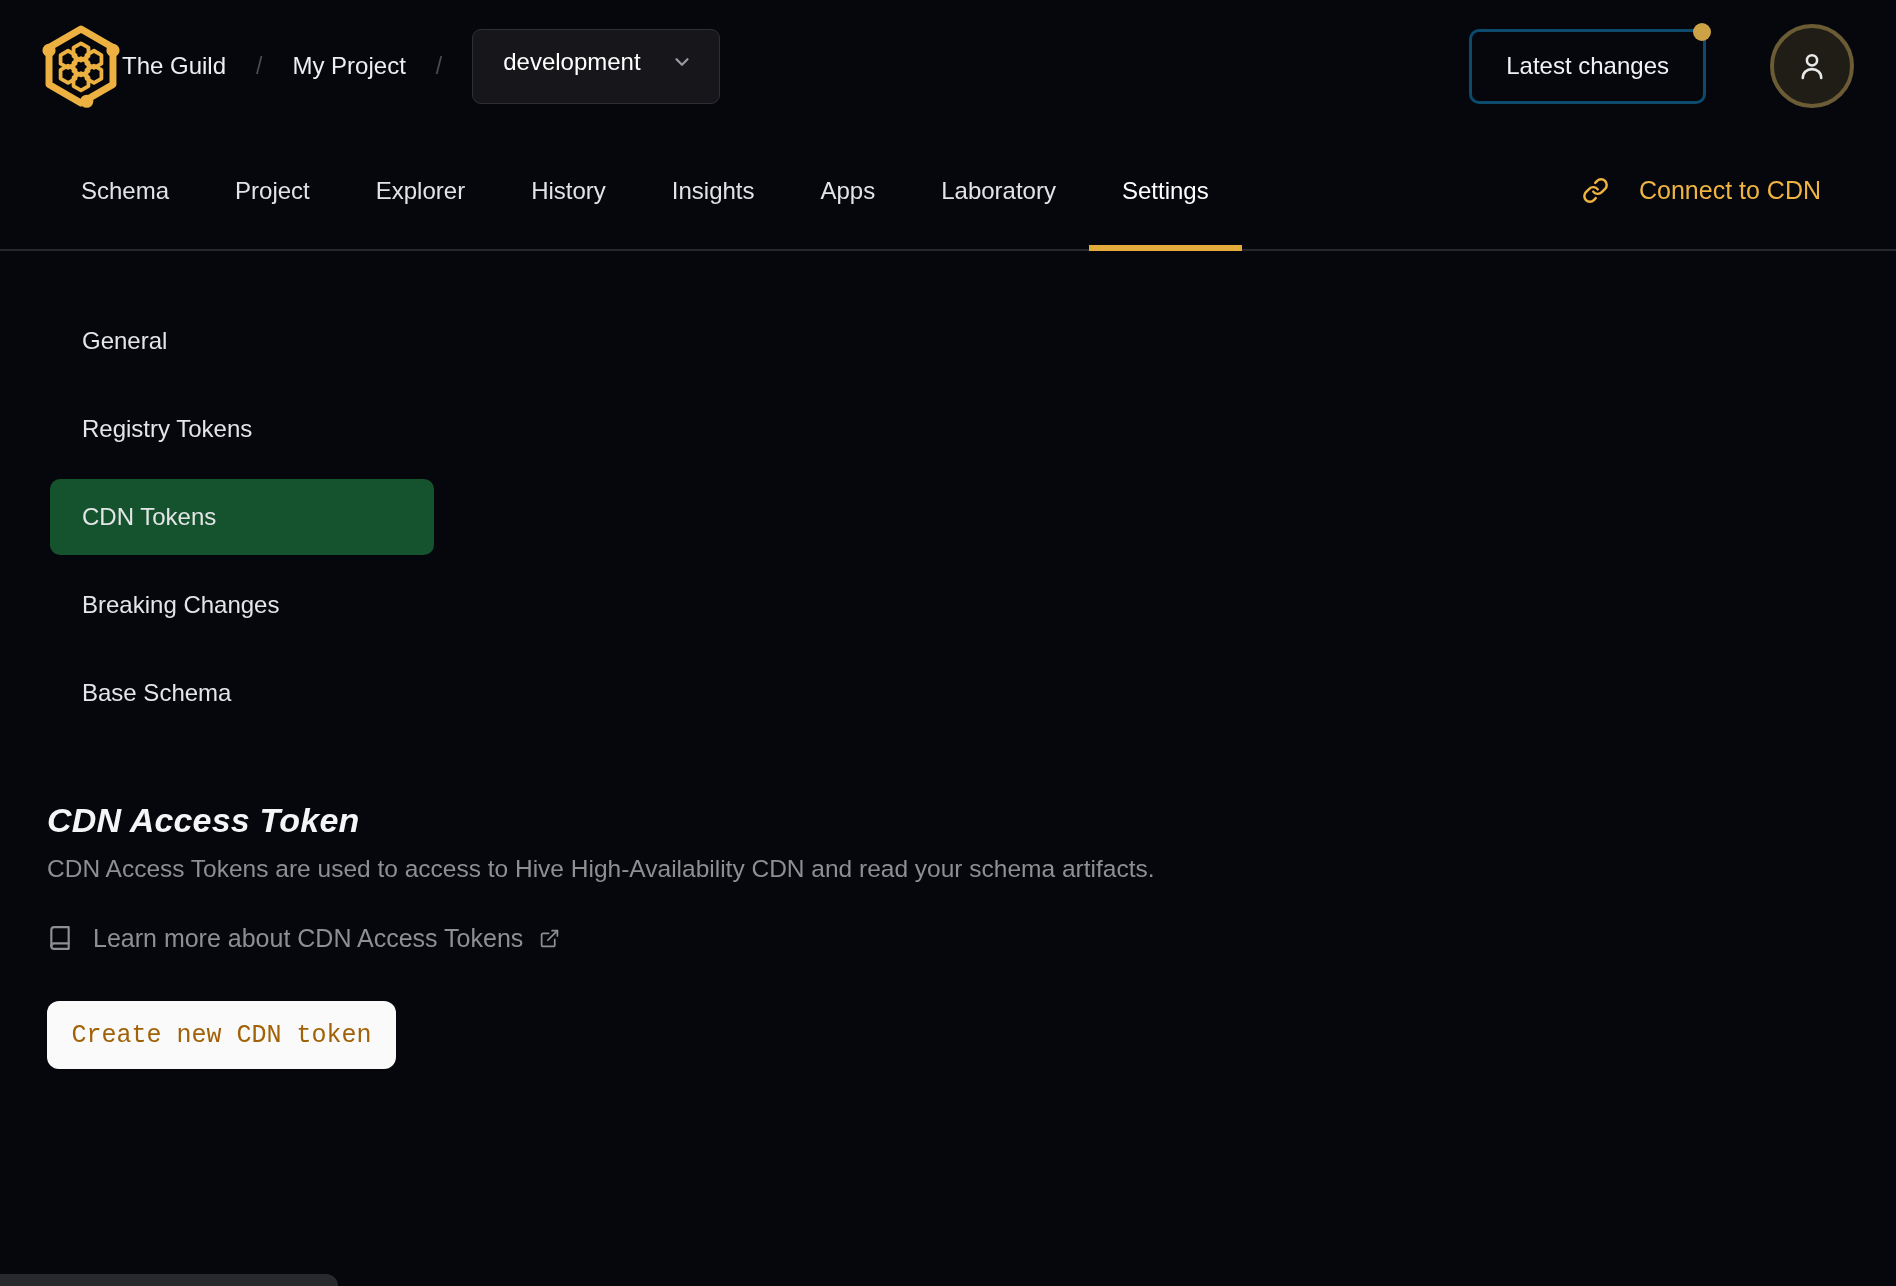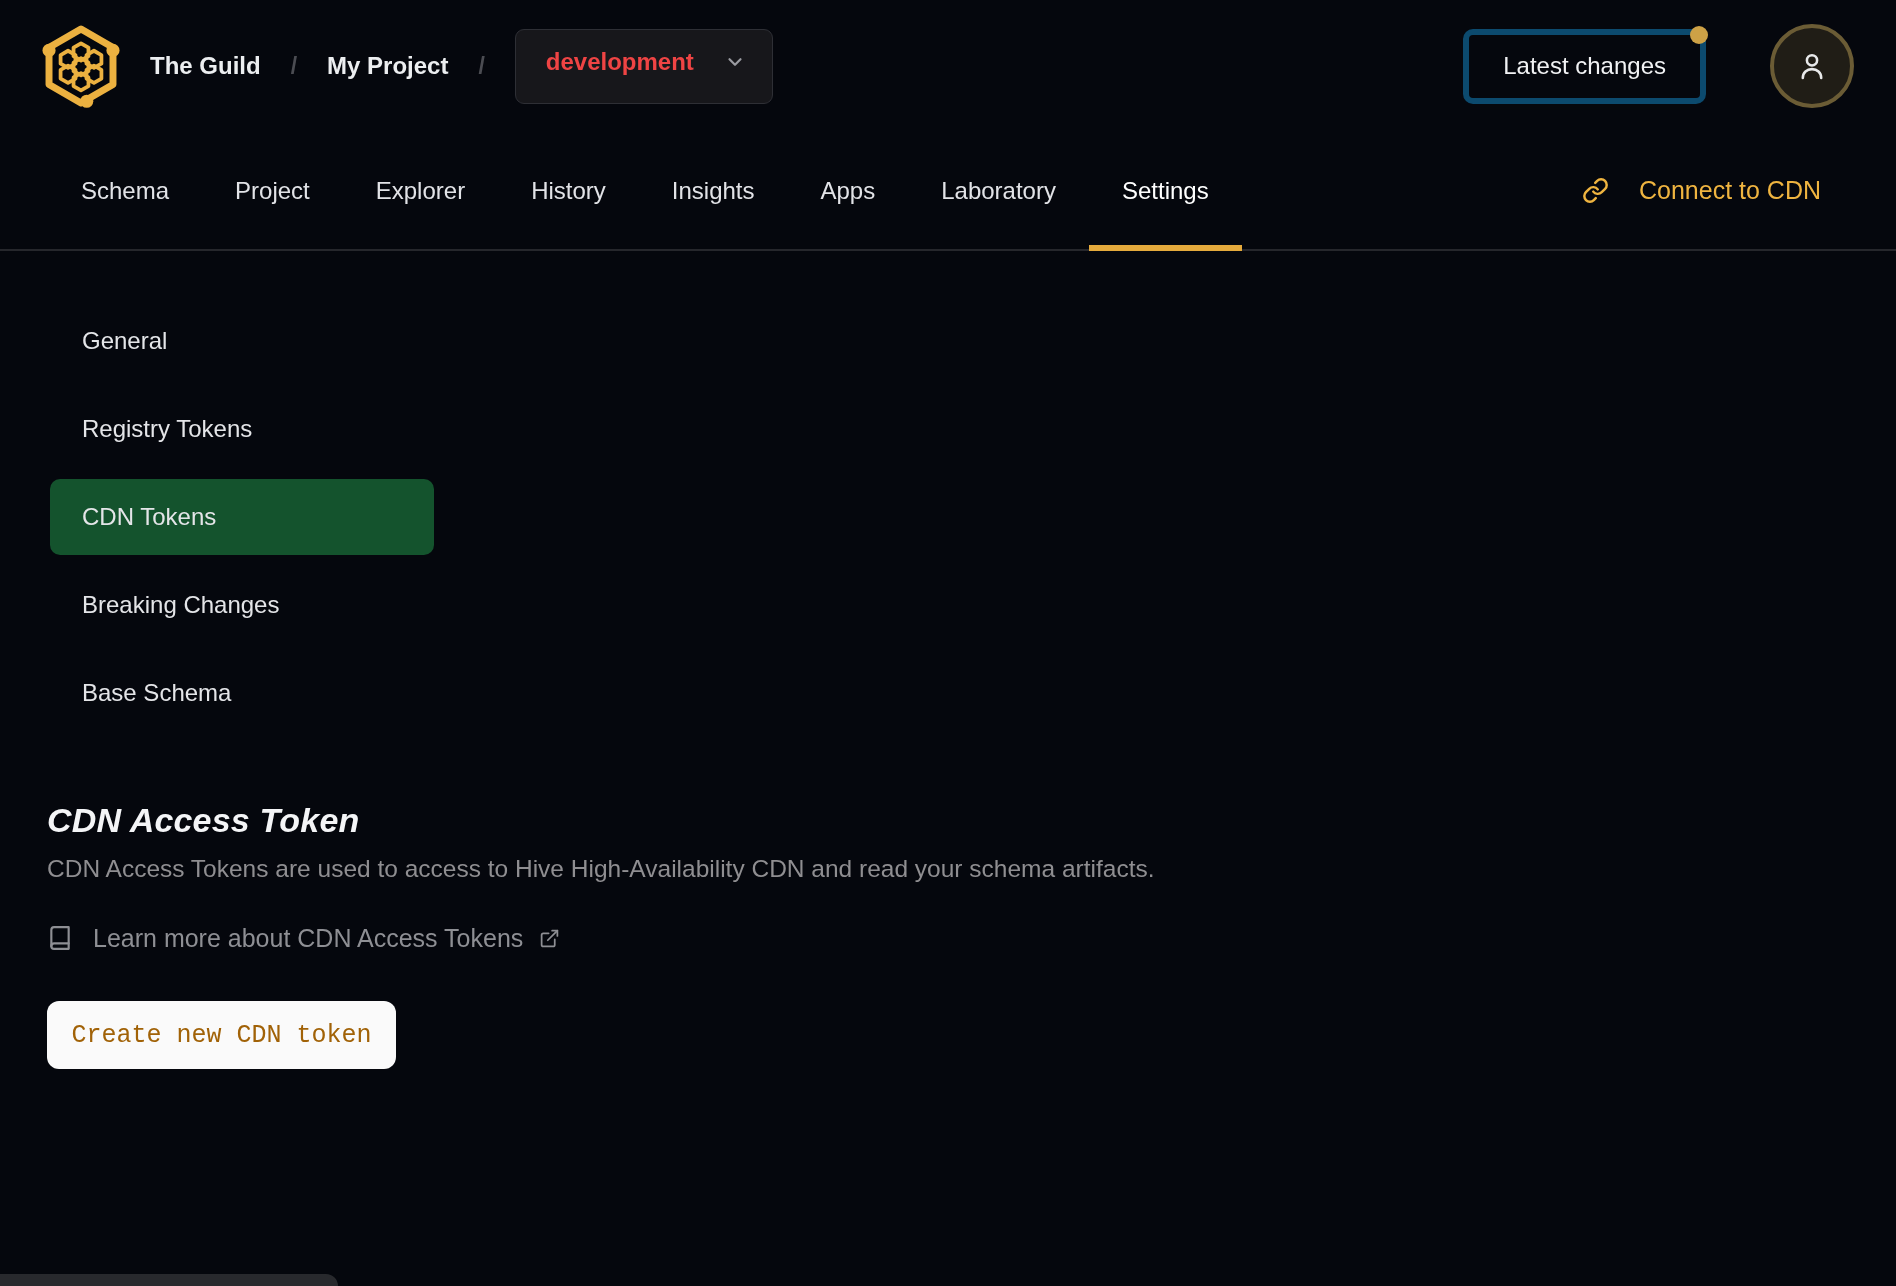--- a/index.html
+++ b/index.html
@@ -10,39 +10,39 @@
     color: #eceef0;
     overflow: hidden;
   }
   
   .header {
     height: 132px;
     display: flex; align-items: center;
     padding: 0 42px 0 40px;
   }
   .logo { width: 82px; height: 84px; flex: 0 0 auto; }
-  .breadcrumb { display: flex; align-items: center; margin-left: 28px; gap: 30px; font-size: 24px; font-weight: bold; }
+  .breadcrumb { display: flex; align-items: center; gap: 30px; font-size: 24px; }
   .crumb { color: #eceef0; cursor: pointer; }
   .crumb-sep { color: #4b4c52; font-size: 23px; }
   .target-select {
     display: flex; align-items: center; gap: 30px;
     background: #17171b;
     border: 1px solid #2e2f35;
     border-radius: 9px;
     height: 75px; padding: 0 26px 8px 30px;
-    font-size: 24px; color: #ef4444;
+    font-size: 24px; color: #ffffff;
     cursor: pointer;
   }
   .chev { width: 22px; height: 22px; stroke: #9a9ba1; fill: none; stroke-width: 2.4; stroke-linecap: round; stroke-linejoin: round; }
   .header-right { margin-left: auto; display: flex; align-items: center; gap: 64px; }
   .latest-btn {
     position: relative;
     height: 75px; padding: 0 34px;
     background: transparent;
-    border: 6px solid #0c4a6e;
+    border: 3px solid #0c4a6e;
     border-radius: 10px;
     color: #f1f2f4; font-size: 24px;
     font-family: "Liberation Sans", sans-serif;
     cursor: pointer;
   }
   .latest-dot {
     position: absolute; top: -9px; right: -8px;
     width: 18px; height: 18px; border-radius: 50%;
     background: #cda146;
   }

